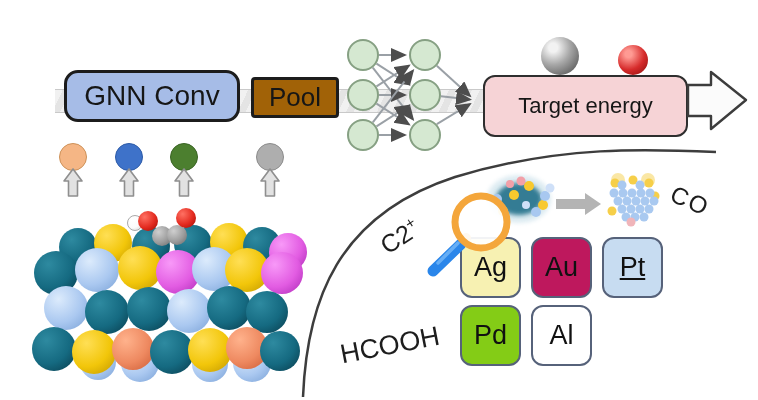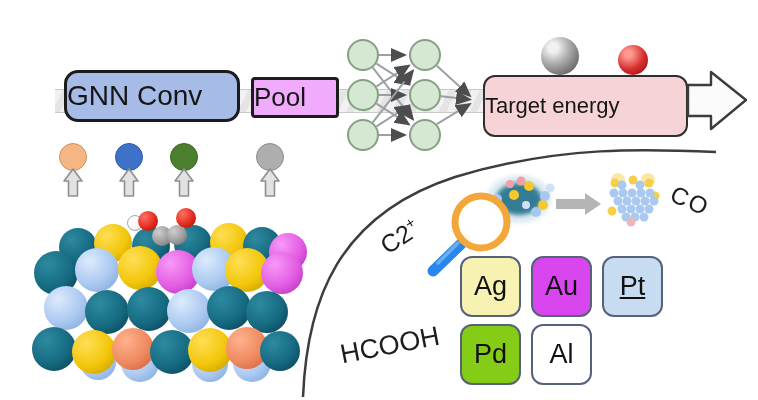--- a/index.html
+++ b/index.html
@@ -6,24 +6,24 @@
   #canvas{position:relative;width:758px;height:400px;background:#ffffff;overflow:hidden;
           font-family:"Liberation Sans",sans-serif;color:#161616;}
   .abs{position:absolute;}
 
   
   #band{left:55px;top:89px;width:643px;height:22px;background:
         repeating-linear-gradient(115deg,#f1f1f1 0 7px,#e4e4e4 7px 14px);
         border-top:1px solid #c9c9c9;border-bottom:1px solid #c9c9c9;}
 
   
-  .pbox{display:flex;align-items:center;justify-content:flex-start;box-sizing:border-box;}
+  .pbox{display:flex;align-items:center;justify-content:center;box-sizing:border-box;}
   #gnn-box{left:64px;top:70px;width:176px;height:52px;background:#a6bce7;
            border:3px solid #1c1c1c;border-radius:14px;font-size:28px;}
-  #pool-box{left:251px;top:77px;width:88px;height:41px;background:#f0abfc;
+  #pool-box{left:251px;top:77px;width:88px;height:41px;background:#a16207;
            border:3px solid #1c1c1c;border-radius:4px;font-size:26px;}
   #target-box{left:483px;top:75px;width:205px;height:62px;background:#f6d3d6;
            border:2.5px solid #2e2e2e;border-radius:12px;font-size:22px;}
 
   
   .sphere{border-radius:50%;}
   #gray-sphere{left:541px;top:37px;width:38px;height:38px;
     background:radial-gradient(circle at 32% 28%,#f2f2f2 0 12%,#a8a8a8 45%,#515151 92%);}
   #red-sphere{left:618px;top:45px;width:30px;height:30px;
     background:radial-gradient(circle at 35% 30%,#ff9a93 0 12%,#d62b2b 55%,#8f0f0f 95%);}
@@ -35,21 +35,21 @@
   .atom{position:absolute;border-radius:50%;}
 
   
   .rot-label{position:absolute;white-space:nowrap;color:#1d1d1d;}
   #label-c2{left:370px;top:222px;width:60px;text-align:center;font-size:25px;transform:rotate(-33deg);}
   #label-c2 sup{font-size:0.62em;}
   #label-co{left:663px;top:187px;width:54px;text-align:center;font-size:24px;letter-spacing:2px;transform:rotate(24deg);}
   #label-hcooh{left:329px;top:330px;width:122px;text-align:center;font-size:27px;transform:rotate(-11deg);}
 
   
-  #element-grid{left:460px;top:256px;display:grid;grid-template-columns:repeat(3,61px);
+  #element-grid{left:460px;top:237px;display:grid;grid-template-columns:repeat(3,61px);
                 grid-auto-rows:61px;column-gap:10px;row-gap:7px;}
   .tile{box-sizing:border-box;border:2.5px solid #56627a;border-radius:12px;
         display:flex;align-items:center;justify-content:center;font-size:27px;color:#111;}
 
   
   #graphics{left:0;top:0;pointer-events:none;}
 </style>
 </head>
 <body>
 
@@ -117,21 +117,21 @@
     </div>
 
   <div id="label-c2" class="rot-label">
     <span>C2</span><sup>+</sup>
   </div>
   <div id="label-co" class="rot-label">CO</div>
   <div id="label-hcooh" class="rot-label">HCOOH</div>
 
   <div id="element-grid" class="abs">
       <div class="tile" style="background: rgb(247, 241, 178);">Ag</div>
-      <div class="tile" style="background: #d946ef;">Au</div>
+      <div class="tile" style="background: #be185d;">Au</div>
       <div class="tile" style="background: rgb(199, 220, 241); text-decoration: underline;">Pt</div>
       <div class="tile" style="background: #84cc16;">Pd</div>
       <div class="tile" style="background: rgb(255, 255, 255);">Al</div>
     </div>
 
   <svg id="graphics" class="abs" width="758" height="400" viewBox="0 0 758 400">
     <defs>
       <marker id="ah" markerWidth="9" markerHeight="8" refX="7" refY="3.5" orient="auto">
         <path d="M0,0 L8,3.5 L0,7 Z" fill="#4d4d4d"></path>
       </marker>

